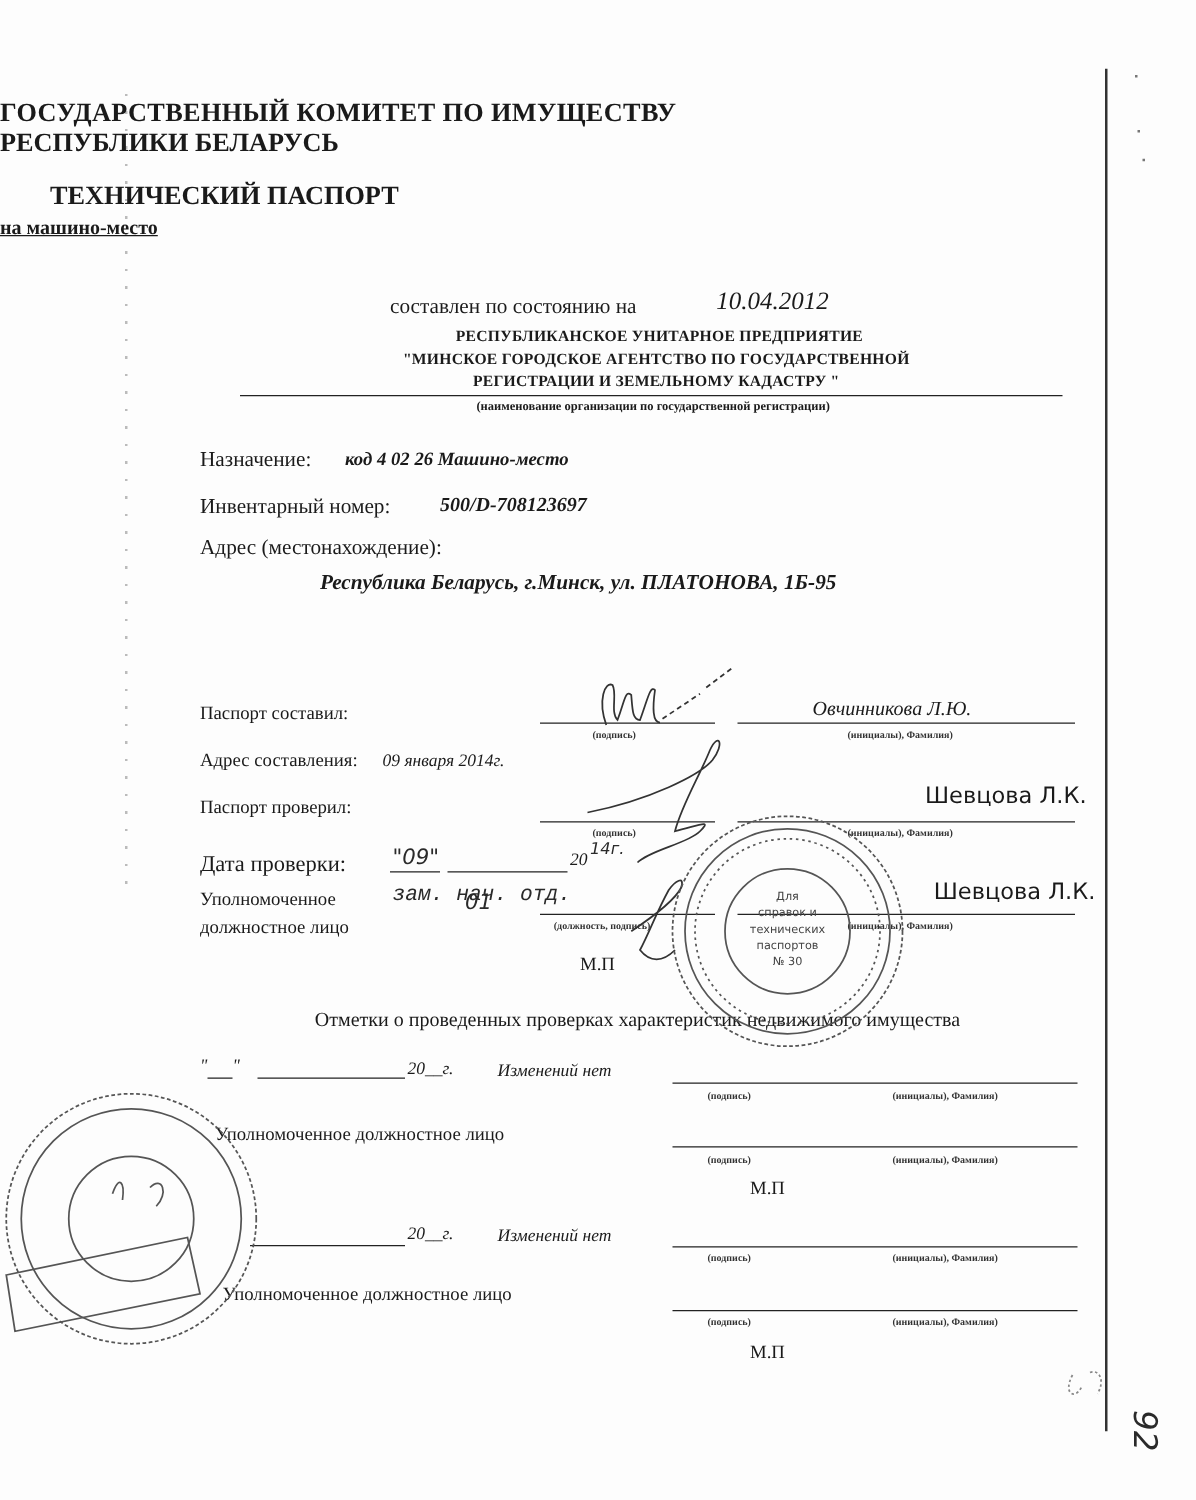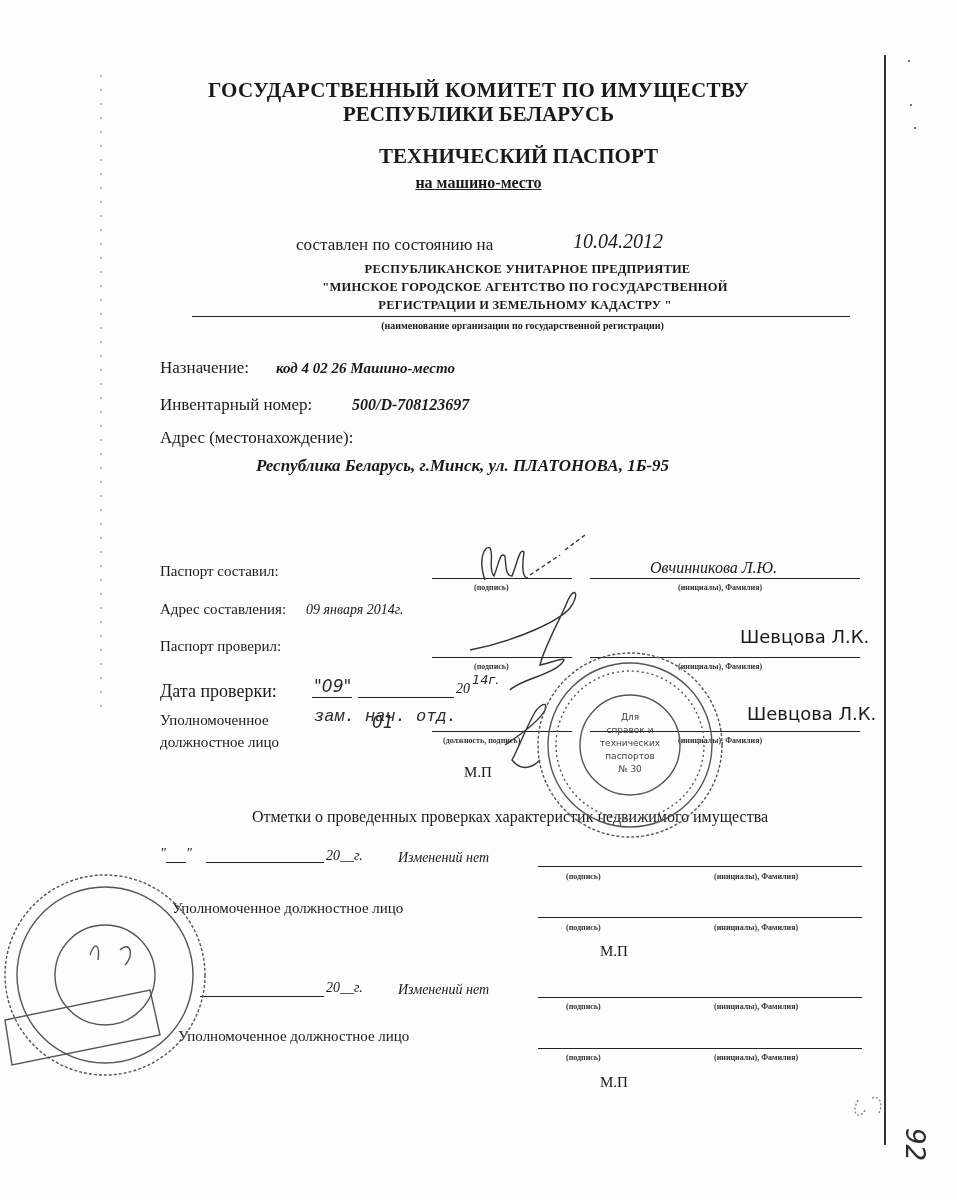--- a/index.html
+++ b/index.html
@@ -2,21 +2,21 @@
 <html><head>
 <meta charset="utf-8">
 <style>
   html, body { margin:0; padding:0; }
   body {
     width:957px; height:1200px; position:relative; overflow:hidden;
     background:#fdfdfd; color:#1a1a1a;
     font-family:"Liberation Serif", "DejaVu Serif", serif;
   }
   .abs { position:absolute; white-space:nowrap; }
-  .c { left:0; width:957px; text-align:center; }
+  .c { left:0; width:957px; }
   .b { font-weight:bold; }
   .i { font-style:italic; }
   .bi { font-weight:bold; font-style:italic; }
   .hand { font-family:"DejaVu Sans", sans-serif; font-style:italic; color:#2a2a2a; }
   .line { position:absolute; height:0; border-top:1.3px solid #222; }
   .cap { position:absolute; font-size:8px; font-weight:bold; color:#333; white-space:nowrap; }
   .lbl { font-size:17px; }
   .small-head { font-size:12.5px; font-weight:bold; letter-spacing:0.2px; }
   .binding { position:absolute; left:100px; width:2px; background:repeating-linear-gradient(to bottom,#bbb 0 2px,transparent 2px 14px); }
   .rule-right { position:absolute; left:884px; top:55px; width:2px; height:1090px; background:#333; }
@@ -30,21 +30,21 @@
 <div class="rule-right"></div>
 <div class="speck" style="left:908px;top:60px;"></div>
 <div class="speck" style="left:910px;top:104px;"></div>
 <div class="speck" style="left:914px;top:127px;"></div>
 
 <div class="abs c b" style="top:78px;font-size:21px;letter-spacing:0.3px;">ГОСУДАРСТВЕННЫЙ КОМИТЕТ ПО ИМУЩЕСТВУ</div>
 <div class="abs c b" style="top:102px;font-size:21px;">РЕСПУБЛИКИ БЕЛАРУСЬ</div>
 <div class="abs c b" style="top:144px;font-size:21px;padding-left:40px;">ТЕХНИЧЕСКИЙ ПАСПОРТ</div>
 <div class="abs c b" style="top:174px;font-size:16px;text-decoration:underline;">на машино-место</div>
 
-<div class="abs" style="left:296px;top:235px;font-size:17px;">составлен по состоянию на</div>
+<div class="abs" style="left:312px;top:235px;font-size:17px;">составлен по состоянию на</div>
 <div class="abs i" style="left:573px;top:230px;font-size:20px;">10.04.2012</div>
 
 <div class="abs small-head" style="left:0;width:1055px;text-align:center;top:262px;">РЕСПУБЛИКАНСКОЕ УНИТАРНОЕ ПРЕДПРИЯТИЕ</div>
 <div class="abs small-head" style="left:0;width:1050px;text-align:center;top:280px;">"МИНСКОЕ ГОРОДСКОЕ АГЕНТСТВО ПО ГОСУДАРСТВЕННОЙ</div>
 <div class="abs small-head" style="left:0;width:1050px;text-align:center;top:298px;">РЕГИСТРАЦИИ И ЗЕМЕЛЬНОМУ КАДАСТРУ "</div>
 <div class="line" style="left:192px;width:658px;top:316px;"></div>
 <div class="abs b" style="left:0;width:1045px;text-align:center;top:320px;font-size:10px;">(наименование организации по государственной регистрации)</div>
 
 <div class="abs lbl" style="left:160px;top:358px;">Назначение:</div>
 <div class="abs bi" style="left:276px;top:360px;font-size:15px;">код 4 02 26 Машино-место</div>

